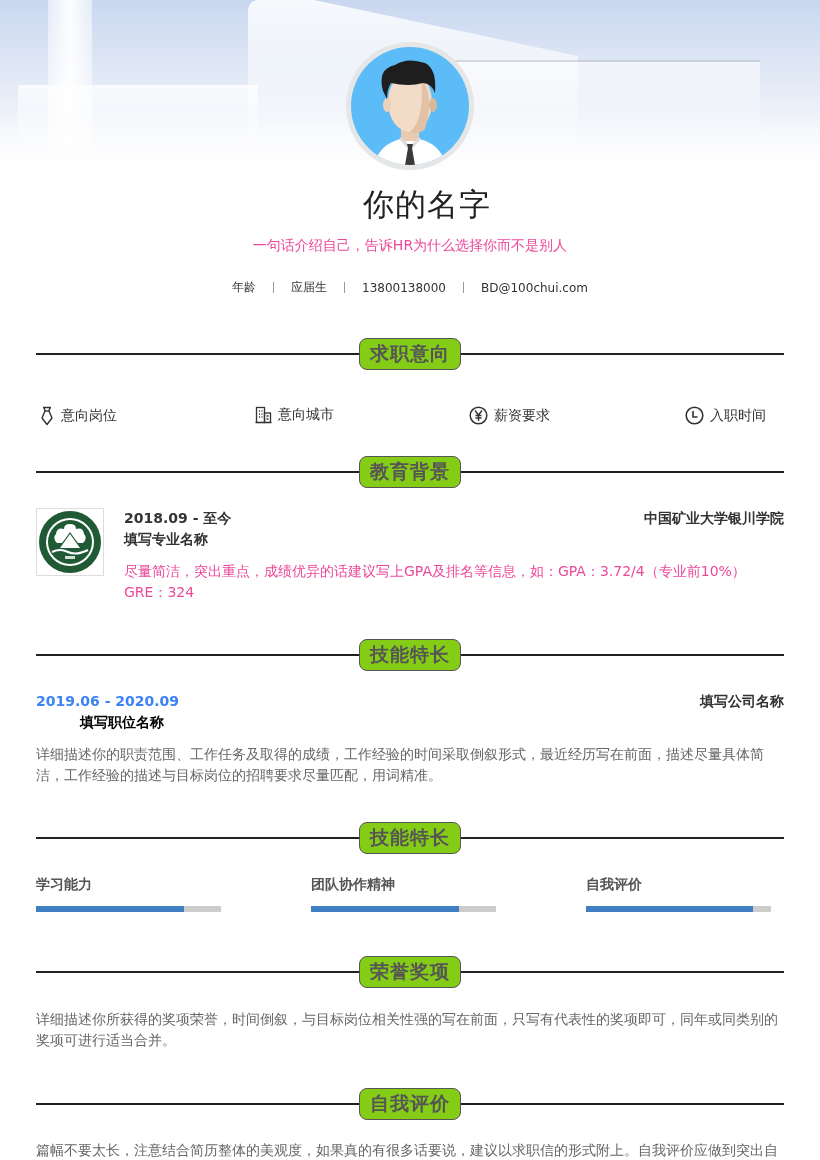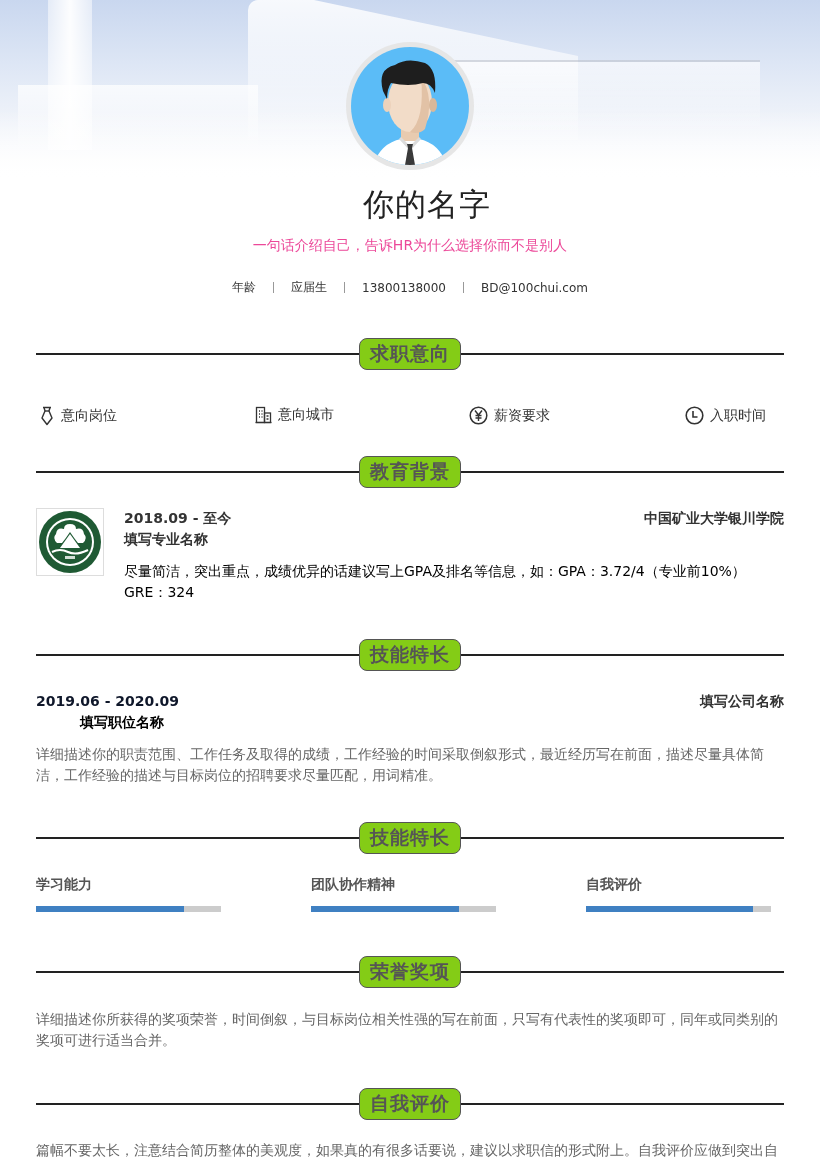--- a/index.html
+++ b/index.html
@@ -46,23 +46,23 @@
   }
 
   .intent { position:absolute; left:36px; top:393px; width:748px; height:24px; font-size:14px; color:#333; }
   .intent-item { position:absolute; top:13px; display:flex; align-items:center; gap:6px;justify-content:center; }
   .intent-item svg { display:block; }
 
   .edu-logo { position:absolute; left:36px; top:508px; width:68px; height:68px; border:1px solid #ddd; background:#fff; display:flex; align-items:center; justify-content:center; }
   .edu-date { position:absolute; left:124px; top:510px; font-size:14px; font-weight:bold; color:#333; }
   .edu-major { position:absolute; left:124px; top:531px; font-size:14px; font-weight:bold; color:#333; }
   .edu-school { position:absolute; right:36px; top:510px; font-size:14px; font-weight:bold; color:#333; }
-  .edu-desc { position:absolute; left:124px; top:561px; width:660px; font-size:14px; line-height:21px; color:#000000; }
-
-  .work-date { position:absolute; left:36px; top:693px; font-size:14px; font-weight:bold; color:#0f172a; }
+  .edu-desc { position:absolute; left:124px; top:561px; width:660px; font-size:14px; line-height:21px; color:#ec4899; }
+
+  .work-date { position:absolute; left:36px; top:693px; font-size:14px; font-weight:bold; color:#3b82f6; }
   .work-title { position:absolute; left:36px; top:714px; font-size:14px; font-weight:bold; color:#000000;margin-left:44px; }
   .work-company { position:absolute; right:36px; top:693px; font-size:14px; font-weight:bold; color:#333; }
   .work-desc { position:absolute; left:36px; top:744px; width:748px; font-size:14px; line-height:21px; color:#666; }
 
   .skill { position:absolute; top:876px; width:185px;font-weight:bold; }
   .skill .sk-label { font-size:14px; color:#555; height:20px; }
   .skill .bar { margin-top:10px; width:185px; height:6px; background:#cccccc; position:relative; }
   .skill .fill { position:absolute; left:0; top:0; height:6px; background:#3f80c2; }
 
   .text-block { position:absolute; left:36px; width:748px; font-size:14px; line-height:21px; color:#666; }

